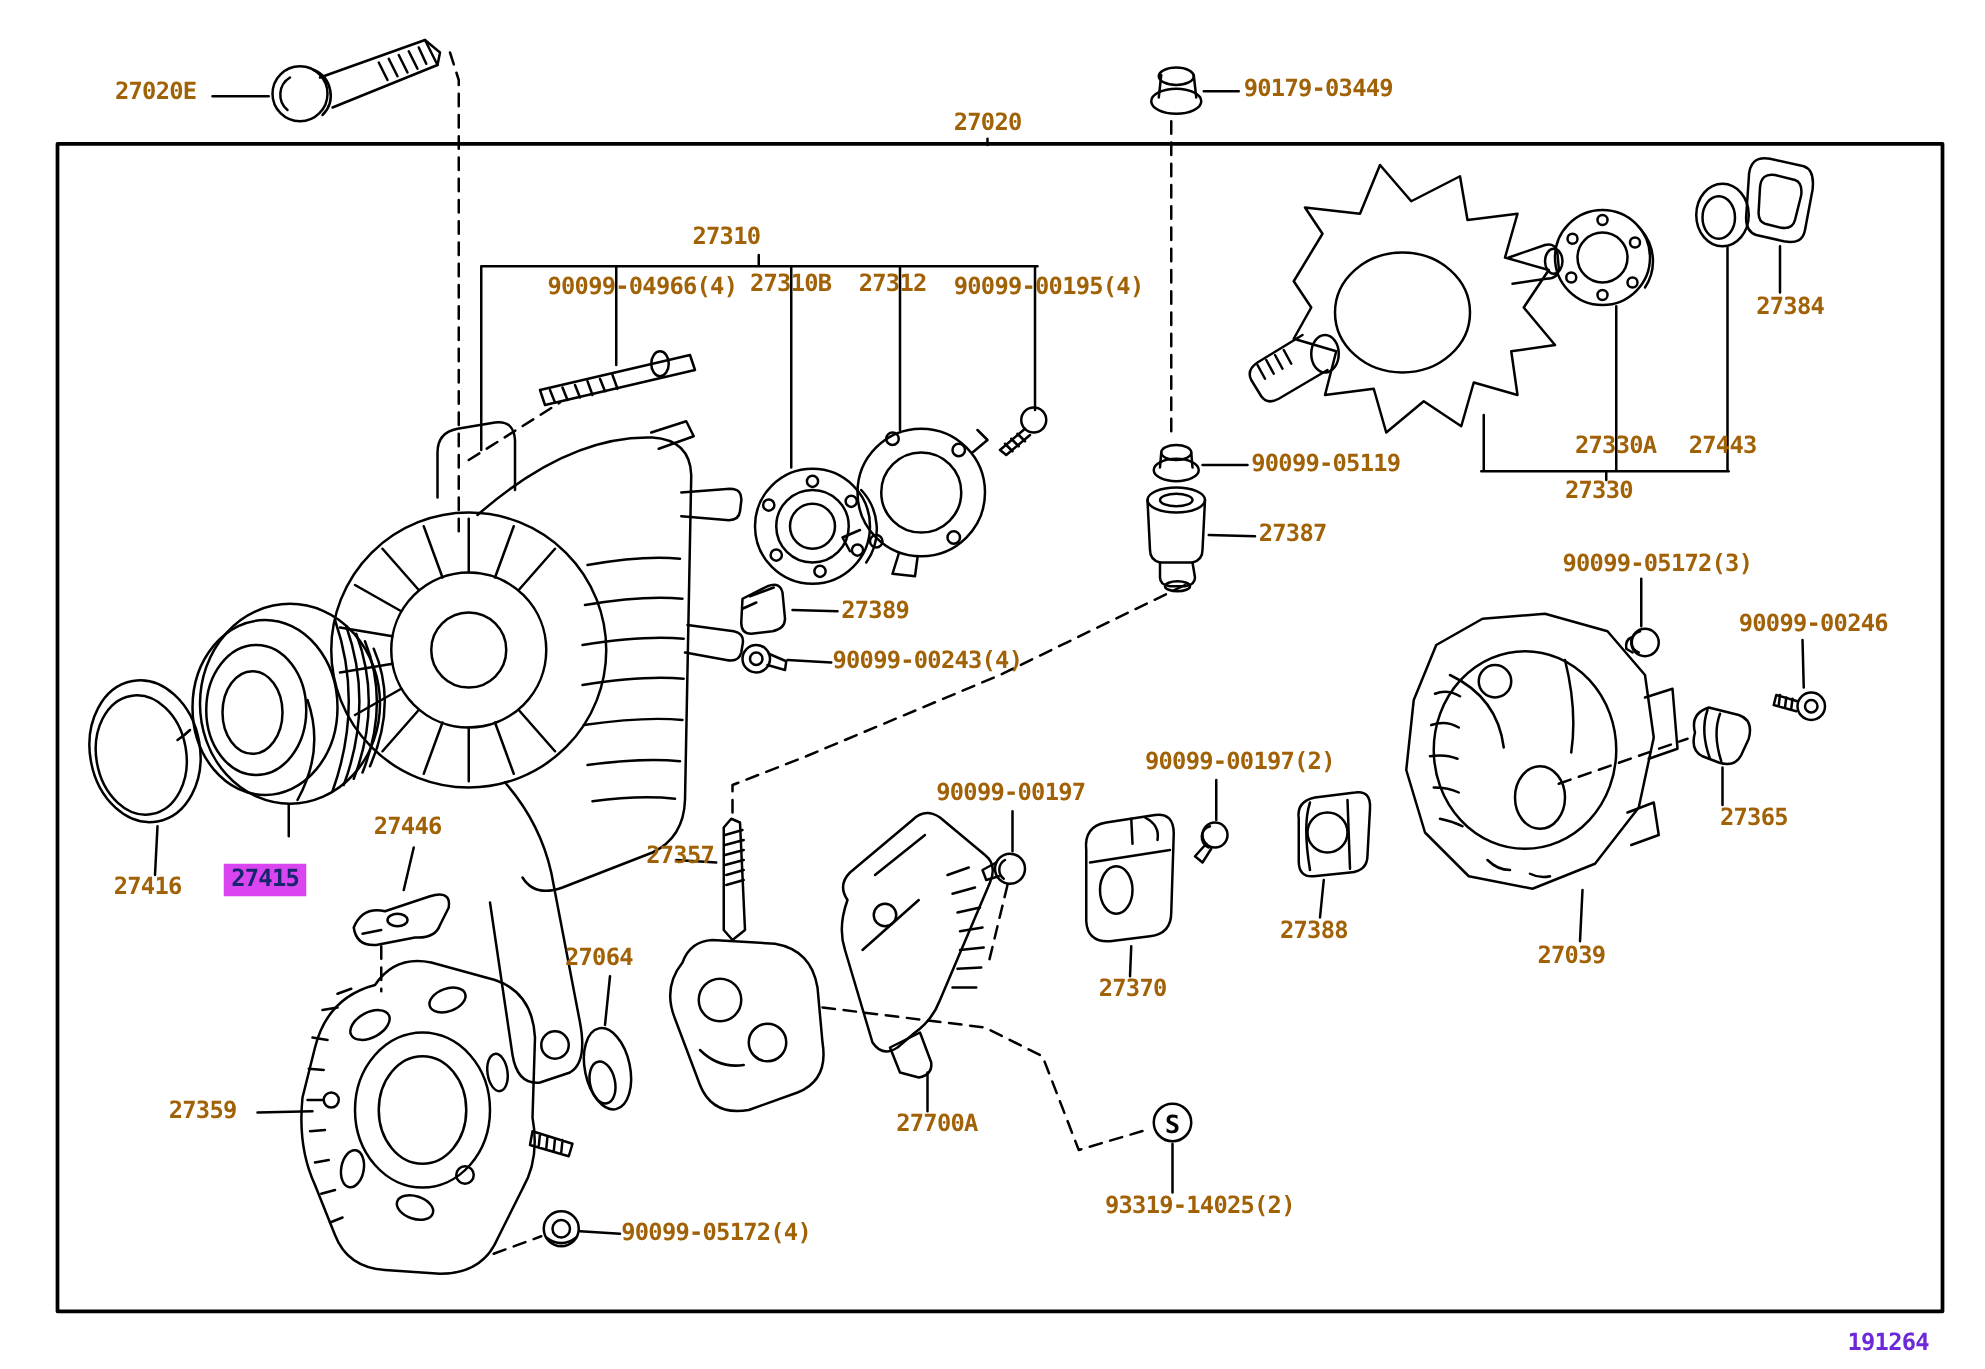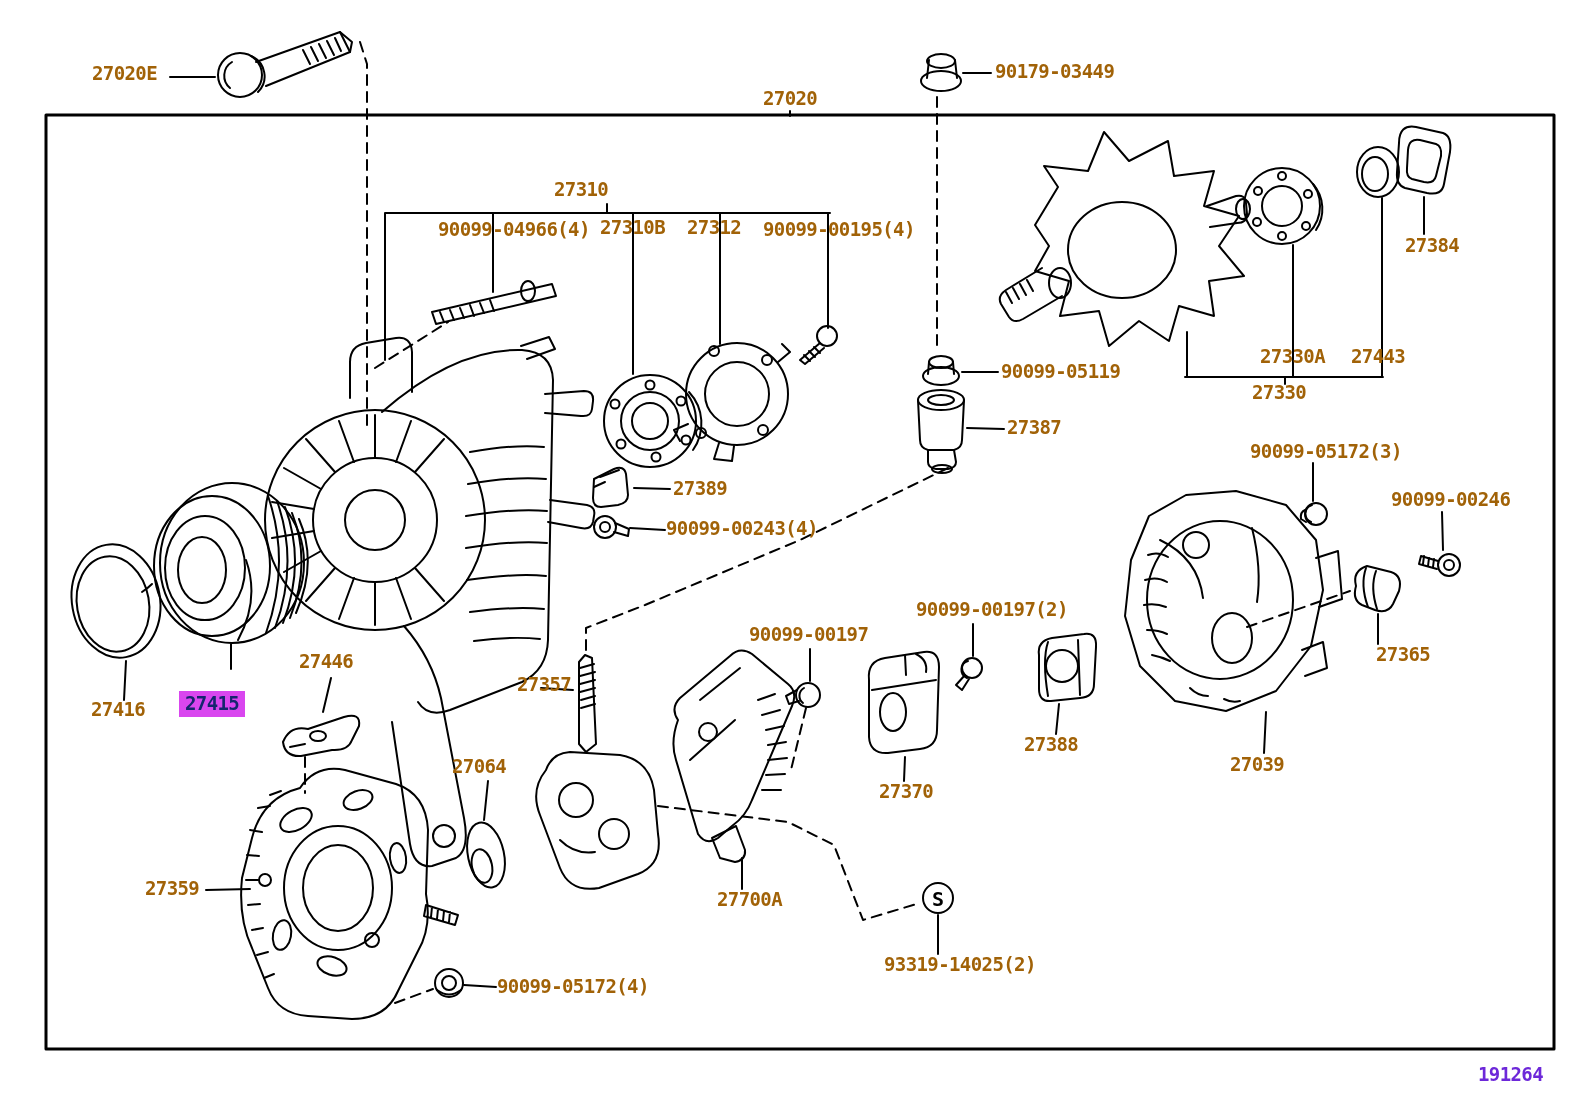--- a/index.html
+++ b/index.html
@@ -327,20 +327,20 @@
       <div class="lbl" style="left: 916px; top: 600px;">90099-00197(2)</div>
       <div class="lbl" style="left: 749px; top: 625px;">90099-00197</div>
       <div class="lbl" style="left: 879px; top: 782px; text-align: right;">27370</div>
       <div class="lbl" style="left: 1024px; top: 735px;">27388</div>
       <div class="lbl" style="left: 1230px; top: 755px;">27039</div>
       <div class="lbl" style="left: 299px; top: 652px;">27446</div>
       <div class="lbl" style="left: 493px; top: 675px; margin-left: 24px;">27357</div>
       <div class="lbl" style="left: 452px; top: 757px;">27064</div>
       <div class="lbl hl" style="left: 179px; top: 671px; background: #d946ef; color: rgb(21, 37, 110); margin-top: 20px;">27415</div>
       <div class="lbl" style="left: 91px; top: 700px;">27416</div>
-      <div class="lbl" style="left: 145px; top: 879px;">27359</div>
+      <div class="lbl" style="left: 135px; top: 879px;">27359</div>
       <div class="lbl" style="left: 717px; top: 890px;">27700A</div>
       <div class="lbl" style="left: 497px; top: 977px;">90099-05172(4)</div>
       <div class="lbl" style="left: 884px; top: 955px;">93319-14025(2)</div>
     </div>
 
   <div class="figno">191264</div>
 </div>
 
 </body></html>

